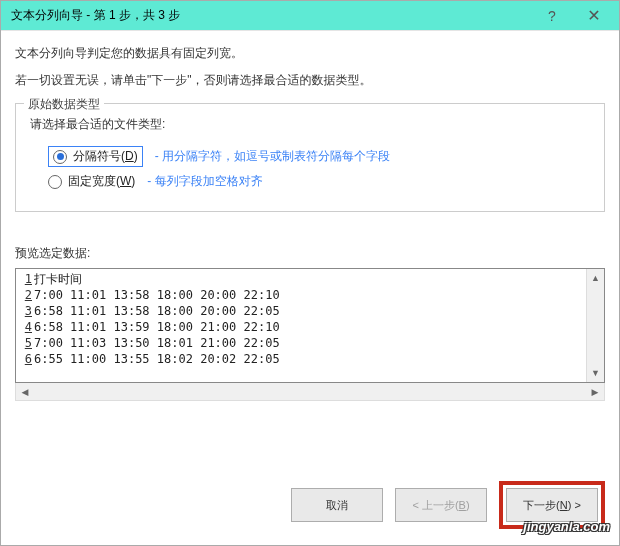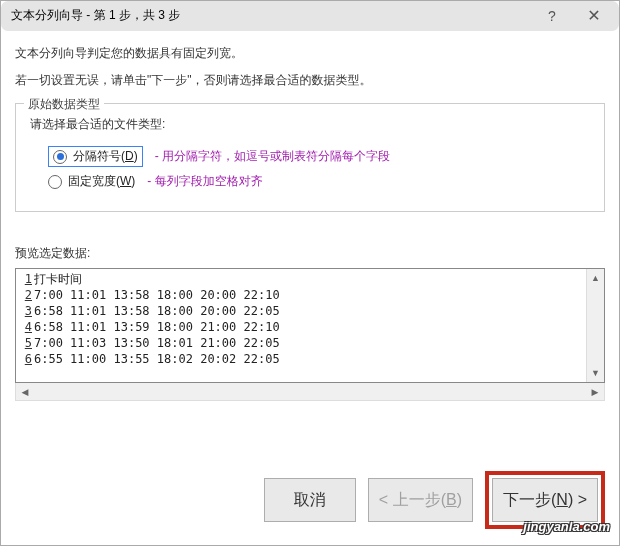--- a/index.html
+++ b/index.html
@@ -15,26 +15,25 @@
       width: 620px;
       height: 546px;
       border: 1px solid #aaa;
       background: #fff;
       box-shadow: 2px 2px 6px rgba(0,0,0,0.15);
       display: flex;
       flex-direction: column;
     }
     .titlebar {
       height: 30px;
-      background: #e5e5e5;
+      background: #5eead4;
       border-bottom: 1px solid #e5e5e5;
       display: flex;
       align-items: center;
       padding: 0 4px 0 10px;
-      border-radius: 7px;
     }
     .titlebar-title {
       flex: 1;
       font-size: 12px;
       color: #000;
     }
     .titlebar-btn {
       width: 42px;
       height: 28px;
       display: flex;
@@ -83,21 +82,21 @@
       background: #fff;
     }
     .opt-radio.checked::after {
       content: "";
       width: 7px; height: 7px;
       background: #2a6fda;
       border-radius: 50%;
     }
     .opt-label { color: #222; }
     .opt-label .mn { text-decoration: underline; }
-    .opt-desc { color: #a21caf; margin-left: 6px; }
+    .opt-desc { color: #3b82f6; margin-left: 6px; }
     .highlight-red {
       border: 1px solid #3b82f6;
       display: inline-flex;
       align-items: center;
       padding: 1px 4px;
       gap: 6px;
     }
     .preview-area { margin-top: 15px; }
     .preview-label { color: #333; margin-bottom: 6px; }
     .preview-box {
@@ -162,28 +161,28 @@
     .hscroll .track { flex: 1; }
     .button-bar {
       display: flex;
       justify-content: flex-end;
       gap: 12px;
       padding: 14px 14px 16px 14px;
       align-items: center;
     }
     .btn {
       min-width: 92px;
-      height: 44px;
+      height: 34px;
       border: 1px solid #adadad;
       background: #e9e9e9;
       color: #333;
       display: inline-flex;
       align-items: center;
       justify-content: center;
-      font-size: 16px;
+      font-size: 11px;
       padding: 0 10px;
     }
     .btn.disabled { color: #a0a0a0; }
     .btn .mn { text-decoration: underline; }
     .btn-highlight {
       border: 4px solid #c82a1a;
       padding: 3px;
       display: inline-block;
     }
     .watermark {

